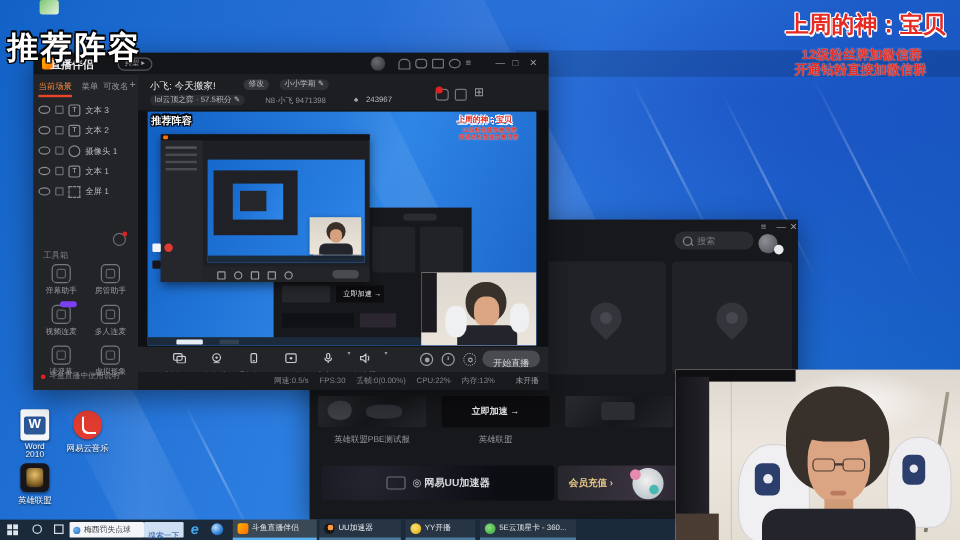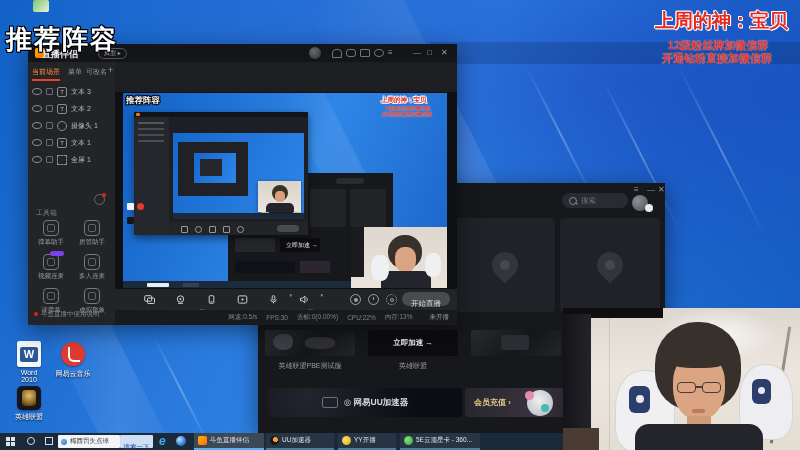--- a/index.html
+++ b/index.html
@@ -153,20 +153,35 @@
       <span class="abs icbox" style="left:304px;top:5px;width:8px;height:7px;border-radius:4px 4px 0 0;"></span>
       <span class="abs icbox" style="left:318px;top:5px;width:8px;height:6px;"></span>
       <span class="abs icbox" style="left:332px;top:5px;width:8px;height:6px;border-radius:1px;"></span>
       <span class="abs icbox" style="left:346px;top:5px;width:8px;height:6px;border-radius:50%;"></span>
       <span class="abs glyph-btn" style="left:360px;top:5px;">≡</span>
       <span class="abs glyph-btn" style="left:385px;top:5px;">—</span>
       <span class="abs glyph-btn" style="left:399px;top:5px;">□</span>
       <span class="abs glyph-btn" style="left:413px;top:5px;">✕</span>
     </div>
 
+    <div class="abs" style="left:87px;top:18px;width:342px;height:30px;background:#1d1e22;">
+      <span class="abs" style="left:10px;top:4px;font-size:8px;color:#e9e9eb;">小飞: 今天搬家!</span>
+      <span class="abs pill" style="left:88px;top:4px;">修改</span>
+      <span class="abs pill" style="left:118px;top:4px;background:#303136;">小小学期 ✎</span>
+      <span class="abs pill" style="left:10px;top:17px;background:#2c2d32;">lol云顶之弈 · 57.5积分 ✎</span>
+      <span class="abs" style="left:106px;top:18px;font-size:6.5px;color:#8e8f94;">N8·小飞 9471398</span>
+      <span class="abs" style="left:180px;top:18px;font-size:6.5px;color:#b9babd;">♠</span>
+      <span class="abs" style="left:190px;top:18px;font-size:6.5px;color:#b9babd;">243967</span>
+
+      <div class="abs icbox" style="left:248px;top:12px;width:9px;height:8px;">
+          <i style="position:absolute;left:-1px;top:-3px;width:6px;height:6px;border-radius:50%;background:#e02020;"></i>
+        </div>
+      <div class="abs icbox" style="left:264px;top:12px;width:8px;height:8px;border-radius:2px;"></div>
+      <span class="abs glyph-btn" style="left:280px;top:12px;font-size:10px;">⊞</span>
+    </div>
 
     <div class="abs" style="left:0;top:18px;width:87px;height:263px;background:#232428;">
 
       <span class="abs" style="left:4px;top:5px;font-size:7px;color:#ff8a3c;border-bottom:2px solid #e8442a;padding-bottom:2px;">当前场景</span>
       <span class="abs" style="left:40px;top:5px;font-size:7px;color:#97989c;">菜单</span>
       <span class="abs" style="left:58px;top:5px;font-size:7px;color:#97989c;">可改名</span>
       <span class="abs" style="left:80px;top:3px;font-size:9px;color:#97989c;">+</span>
 
       <div class="src-row" style="top:22px;">
         <span style="width:8px;height:5px;border:1px solid #8a8b90;border-radius:50%;"></span>

